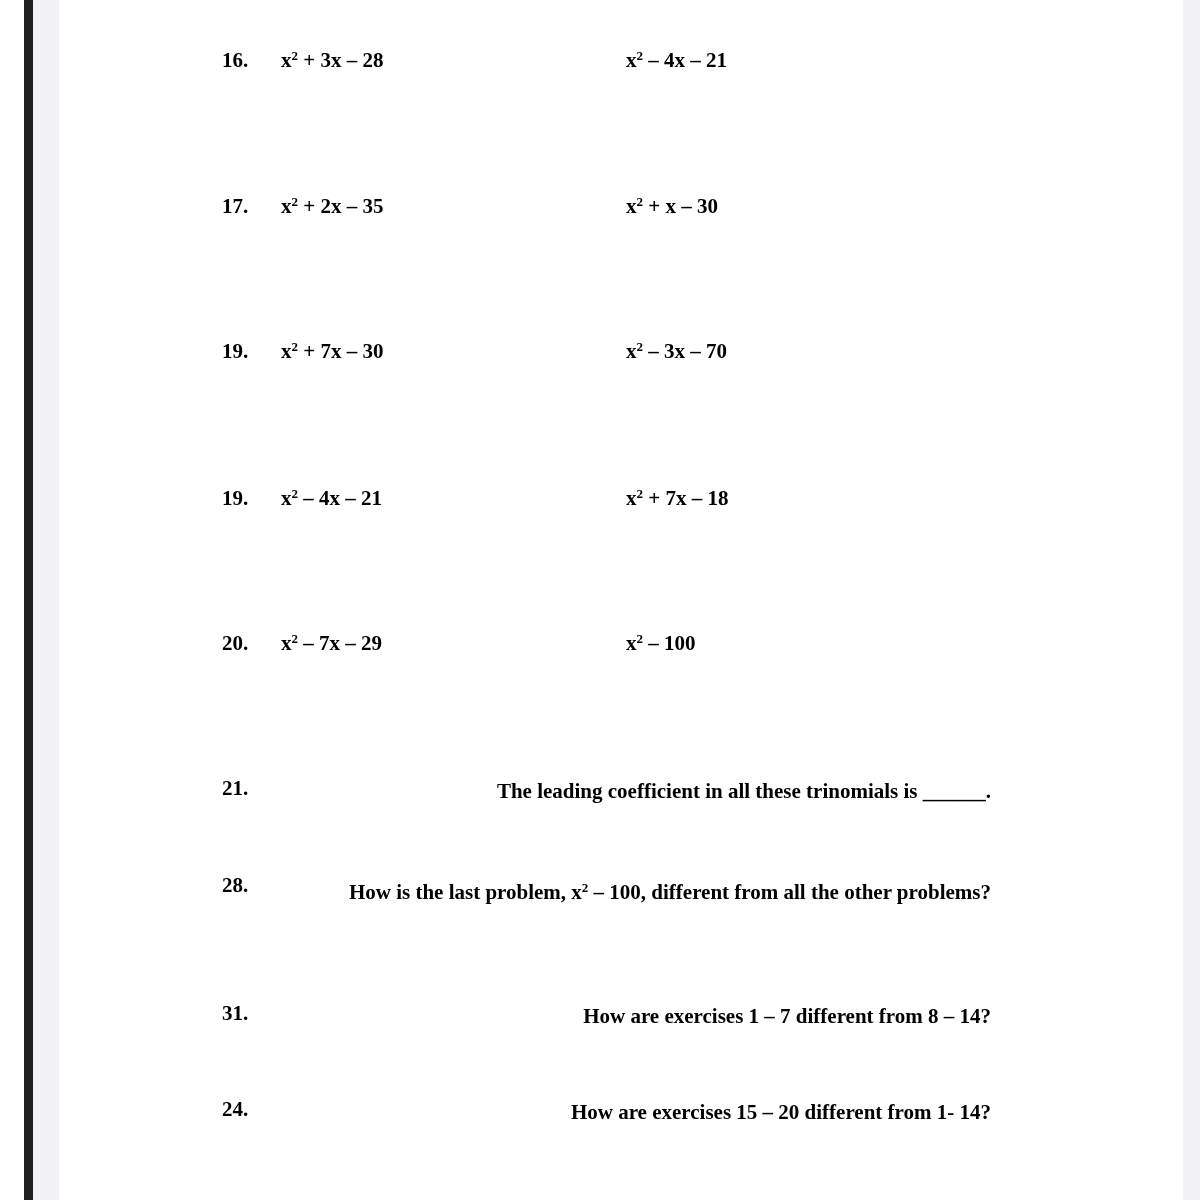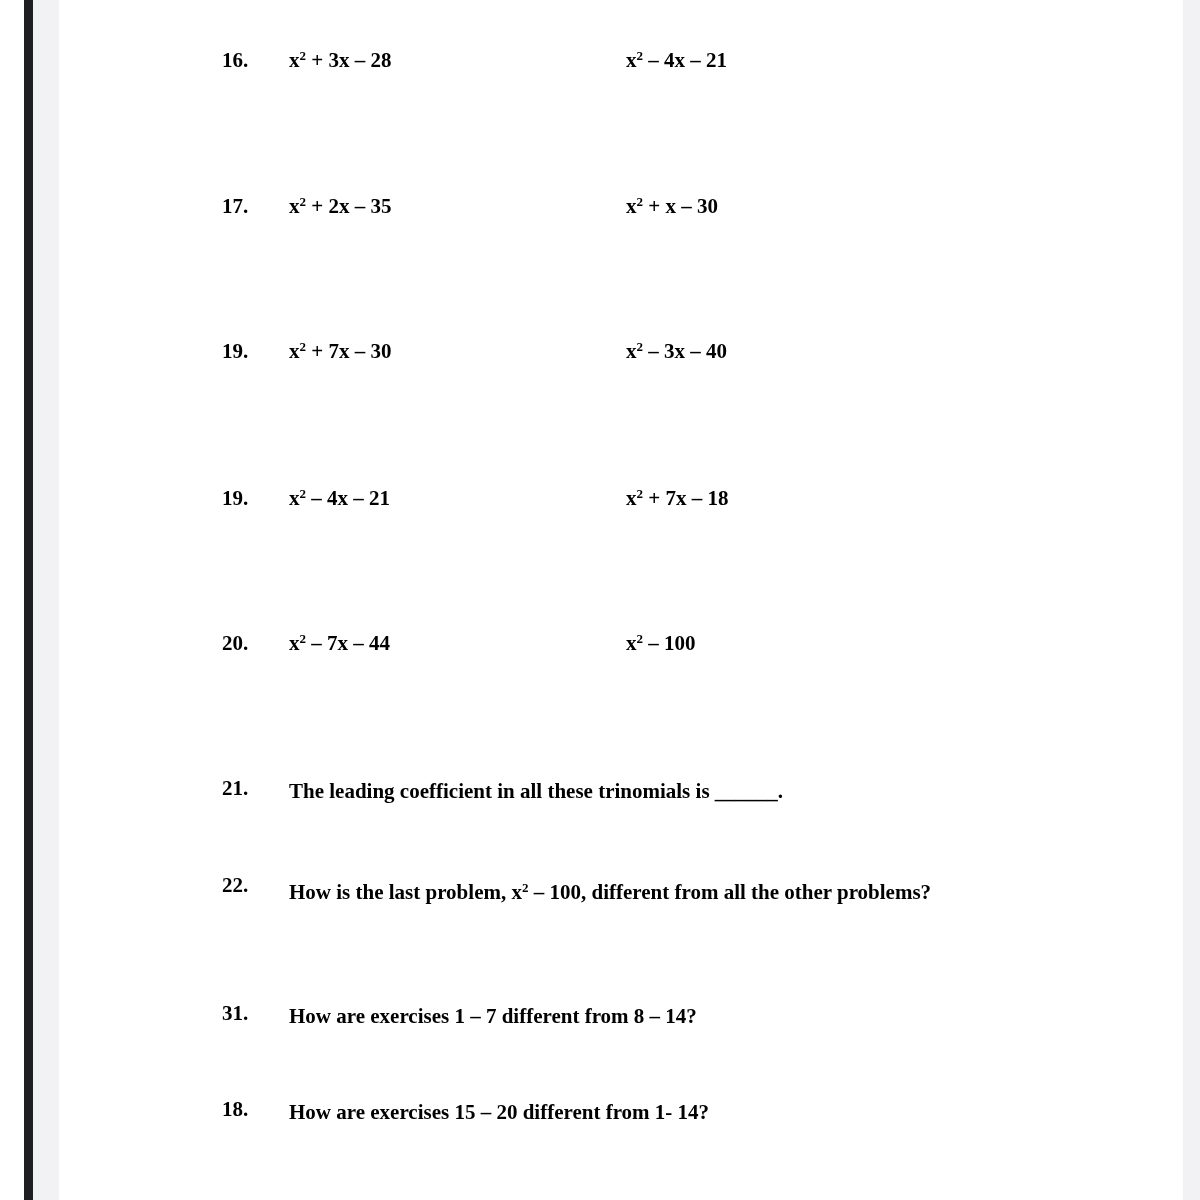--- a/index.html
+++ b/index.html
@@ -57,33 +57,34 @@
     color: #000000;
     z-index: 4;
   }
   .num {
     position: absolute;
     left: 198px;
     white-space: nowrap;
   }
   .col1 {
     position: absolute;
-    left: 265px;
+    left: 257px;
     white-space: nowrap;
   }
   .col2 {
     position: absolute;
     left: 602px;
     white-space: nowrap;
   }
   .qtext {
     position: absolute;
-    left: 265px;
+    left: 279px;
     width: 688px;
     line-height: 30px;
+    text-align: right;
   }
   .sup {
     font-size: 13px;
     vertical-align: 7px;
     font-weight: bold;
   }
   .scroll-thumb {
     position: absolute;
     right: 14px;
     top: 0;
@@ -114,50 +115,50 @@
 
   <div class="row" style="top:194px">
     <span class="num">17.</span>
     <span class="col1"><span>x</span><span class="sup">2</span><span> + 2x – 35</span></span>
     <span class="col2"><span>x</span><span class="sup">2</span><span> + x – 30</span></span>
   </div>
 
   <div class="row" style="top:339px">
     <span class="num">19.</span>
     <span class="col1"><span>x</span><span class="sup">2</span><span> + 7x – 30</span></span>
-    <span class="col2"><span>x</span><span class="sup">2</span><span> – 3x – 40</span></span>
+    <span class="col2"><span>x</span><span class="sup">2</span><span> – 3x – 70</span></span>
   </div>
 
   <div class="row" style="top:486px">
     <span class="num">19.</span>
     <span class="col1"><span>x</span><span class="sup">2</span><span> – 4x – 21</span></span>
     <span class="col2"><span>x</span><span class="sup">2</span><span> + 7x – 18</span></span>
   </div>
 
   <div class="row" style="top:631px">
     <span class="num">20.</span>
-    <span class="col1"><span>x</span><span class="sup">2</span><span> – 7x – 44</span></span>
+    <span class="col1"><span>x</span><span class="sup">2</span><span> – 7x – 29</span></span>
     <span class="col2"><span>x</span><span class="sup">2</span><span> – 100</span></span>
   </div>
 
   <div class="row" style="top:776px">
     <span class="num">21.</span>
     <span class="qtext">The leading coefficient in all these trinomials is ______.</span>
   </div>
 
   <div class="row" style="top:873px">
-    <span class="num">22.</span>
+    <span class="num">28.</span>
     <span class="qtext"><span>How is the last problem, x</span><span class="sup">2</span><span> – 100, different from all the other problems?</span></span>
   </div>
 
   <div class="row" style="top:1001px">
     <span class="num">31.</span>
     <span class="qtext">How are exercises 1 – 7 different from 8 – 14?</span>
   </div>
 
   <div class="row" style="top:1097px">
-    <span class="num">18.</span>
+    <span class="num">24.</span>
     <span class="qtext">How are exercises 15 – 20 different from 1- 14?</span>
   </div>
 
   <div class="scroll-thumb"></div>
 
 </div>
 
 </body></html>

